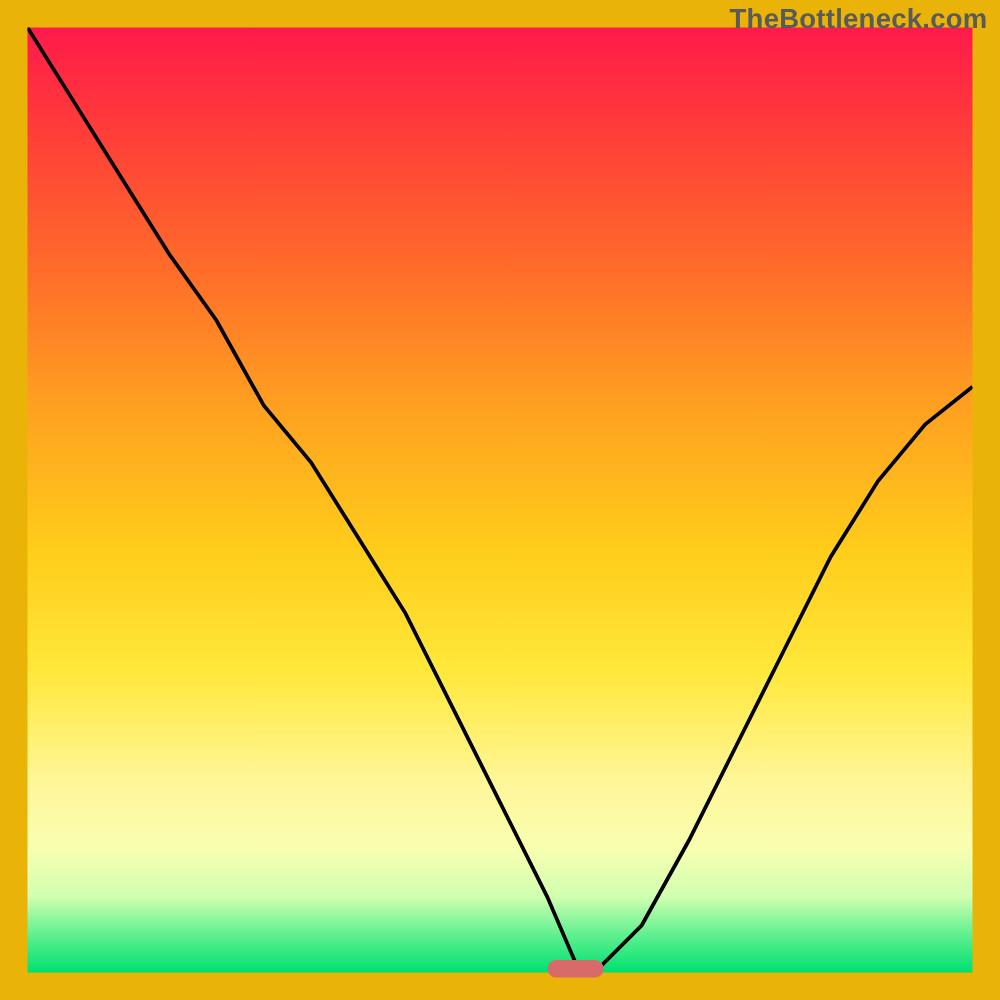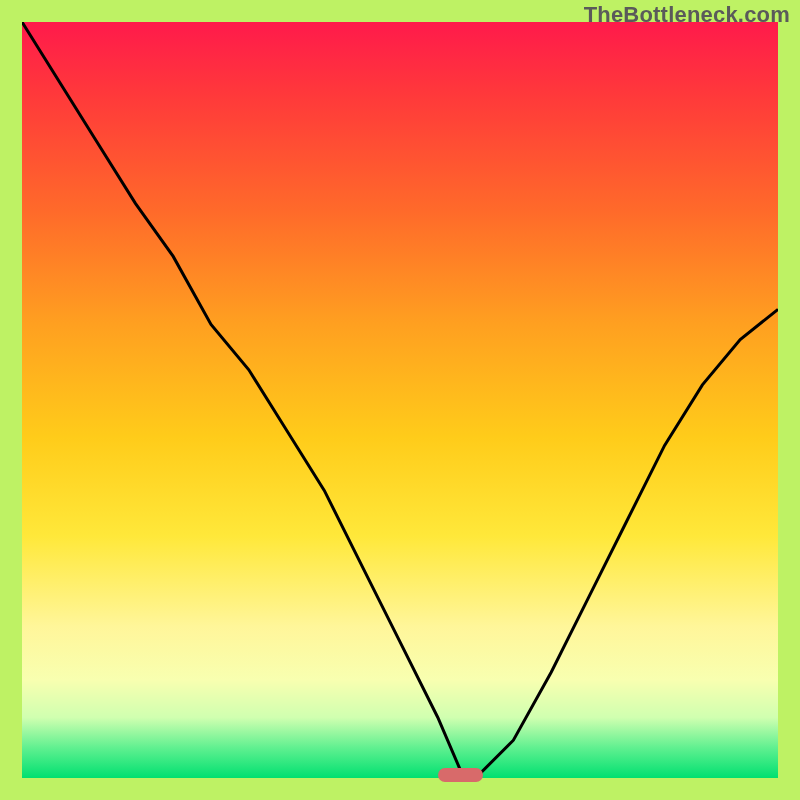--- a/index.html
+++ b/index.html
@@ -7,21 +7,21 @@
     padding: 0;
     width: 800px;
     height: 800px;
     background: #000;
     overflow: hidden;
   }
   .frame {
     position: relative;
     width: 800px;
     height: 800px;
-    background: #bef264;
+    background: #eab308;
   }
   .plot-area {
     position: absolute;
     left: 22px;
     top: 22px;
     width: 756px;
     height: 756px;
     background: linear-gradient(to bottom,
       #ff1a4b 0%,
       #ff3a3a 10%,

